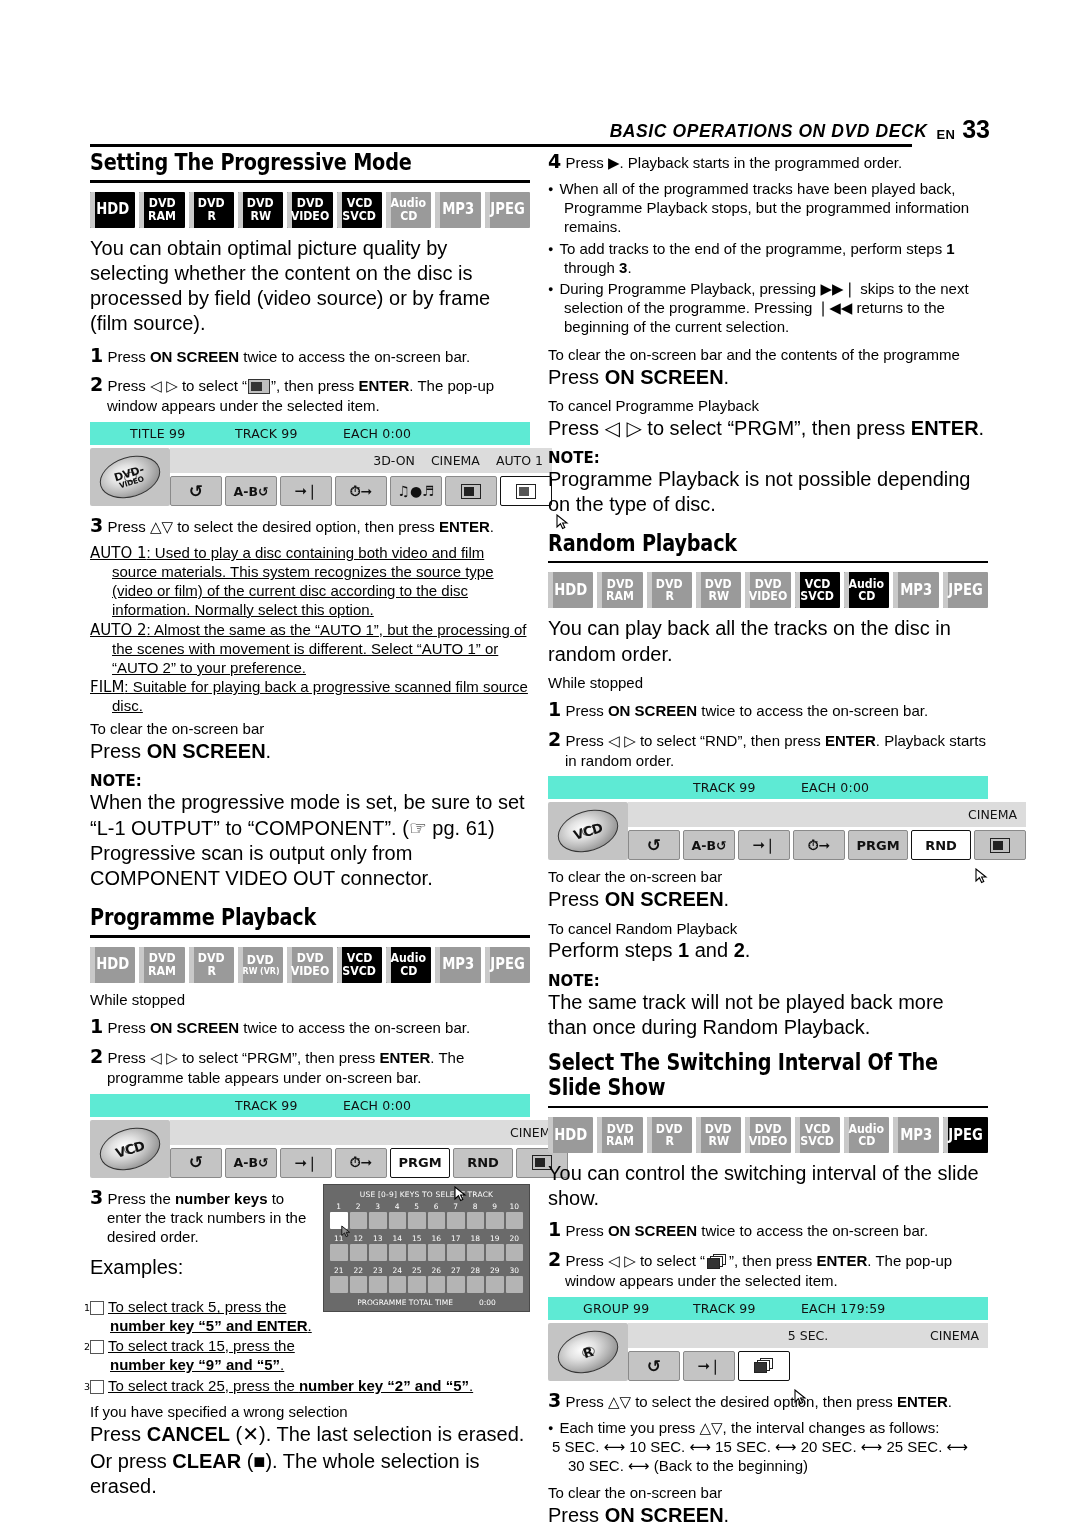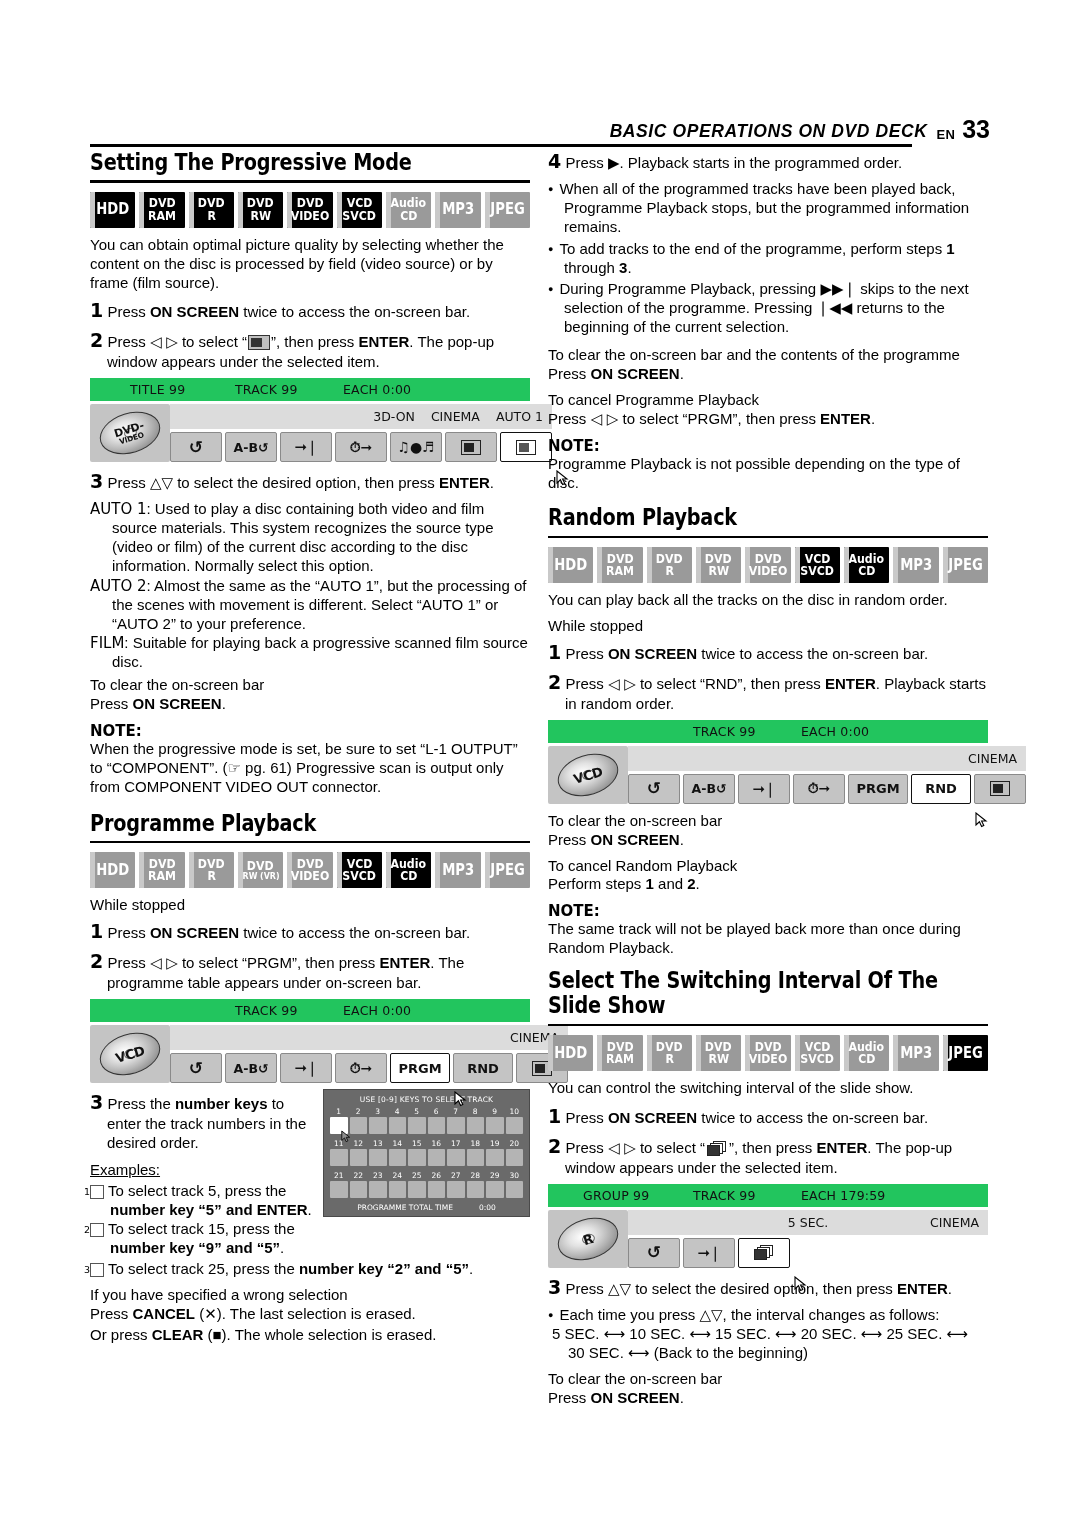--- a/index.html
+++ b/index.html
@@ -63,34 +63,34 @@
   .badge.off { background:#9a9a9a; }
   .badge::before {
     content:""; position:absolute; left:0; top:0; bottom:0; width:5px;
     background:#c9c9c9;
   }
   .badge.one-line .bl { font-size:15px; }
   .badge.two-line .bl { font-size:12.5px; }
   .badge.two-line .bl.sm { font-size:9px; }
 
   
-  .p { font-size:15px; line-height:1.26; margin:0 0 7px 0; }
+  .p { font-size:20px; line-height:1.26; margin:0 0 7px 0; }
   .p.tight { margin-bottom:2px; }
   b, .b { font-weight:bold; }
 
   .step { font-size:15px; line-height:1.26; margin:0 0 6px 0; text-indent:-17px; padding-left:17px; }
   .step .n { font-weight:bold; font-size:19px; font-family:"DejaVu Sans",sans-serif; }
 
   .bullet { font-size:15px; line-height:1.26; margin:0 0 3px 0; padding-left:16px; text-indent:-16px; }
   .bullet::before { content:"\25CF"; font-size:9px; vertical-align:2px; margin-right:6px; }
 
   .sub-h { font-size:15px; font-weight:normal; margin:7px 0 0 0; line-height:1.26; }
   .note-h { font-size:15px; font-weight:bold; margin:8px 0 0 0; font-family:"DejaVu Sans",sans-serif; }
 
-  .hang { font-size:15px; line-height:1.26; margin:0 0 1px 0; padding-left:22px; text-indent:-22px; }
+  .hang { font-size:15px; line-height:1.26; margin:0 0 1px 0; padding-left:22px; text-indent:-22px;text-decoration:underline; }
 
   .num-box {
     display:inline-block; border:1px solid #555; font-size:9.5px;
     width:14px; height:14px; line-height:12px; text-align:center;
     vertical-align:1px; margin-right:4px; font-family:"DejaVu Sans",sans-serif;
   }
 
   
   .ig {
     display:inline-block; vertical-align:-3px;
@@ -110,21 +110,21 @@
   }
   .ig-slide i:nth-child(1){ left:6px; top:0; width:13px; height:11px; }
   .ig-slide i:nth-child(2){ left:3px; top:2px; width:13px; height:11px; }
   .ig-slide i:nth-child(3){ left:0; top:4px; width:13px; height:11px; background:#333; }
 
   .arr { font-family:"DejaVu Sans",sans-serif; }
 
   
   .osb { width:440px; margin:6px 0 8px 0; font-family:"DejaVu Sans", sans-serif; }
   .osb-top {
-    background:#22c55e; height:23px; display:flex; align-items:center;
+    background:#5eead4; height:23px; display:flex; align-items:center;
     font-size:12.5px; color:#111; letter-spacing:.2px; position:relative;
   }
   .osb-top span { position:absolute; white-space:nowrap; }
   .osb-main { display:flex; margin-top:3px; }
   .osb-disc {
     width:80px; background:#c4c4c4; display:flex; align-items:center; justify-content:center;
     border-radius:2px; flex:0 0 80px;
   }
   .disc {
     width:62px; height:40px; border-radius:50%/50%;
@@ -427,21 +427,21 @@
           </div>
         </div>
       </div>
     </div>
 
     <div style="position:relative; min-height:132px;">
       <p class="step" style="width:225px;">
         <span class="n">3</span>
         <span>Press the </span><span class="b">number keys</span><span> to enter the track numbers in the desired order.</span>
       </p>
-      <p class="p" style="width:225px; margin-top:8px; margin-bottom:2px;text-decoration:underline;">Examples:</p>
+      <p class="p" style="width:225px; margin-top:8px; margin-bottom:18px;">Examples:</p>
       <p class="hang" style="width:235px; padding-left:20px; text-indent:-20px;"><span class="num-box">1</span><span>To select track 5, press the </span><span class="b">number key “5” and ENTER</span><span>.</span></p>
       <p class="hang" style="width:235px; padding-left:20px; text-indent:-20px;"><span class="num-box">2</span><span>To select track 15, press the </span><span class="b">number key “9” and “5”</span><span>.</span></p>
 
       <div class="prog-tbl" style="top:-2px;">
         <div class="prog-title">USE [0-9] KEYS TO SELECT TRACK</div>
 
         <div class="prog-row">
           <span class="prog-num">1</span>
           <span class="prog-num">2</span>
           <span class="prog-num">3</span>

